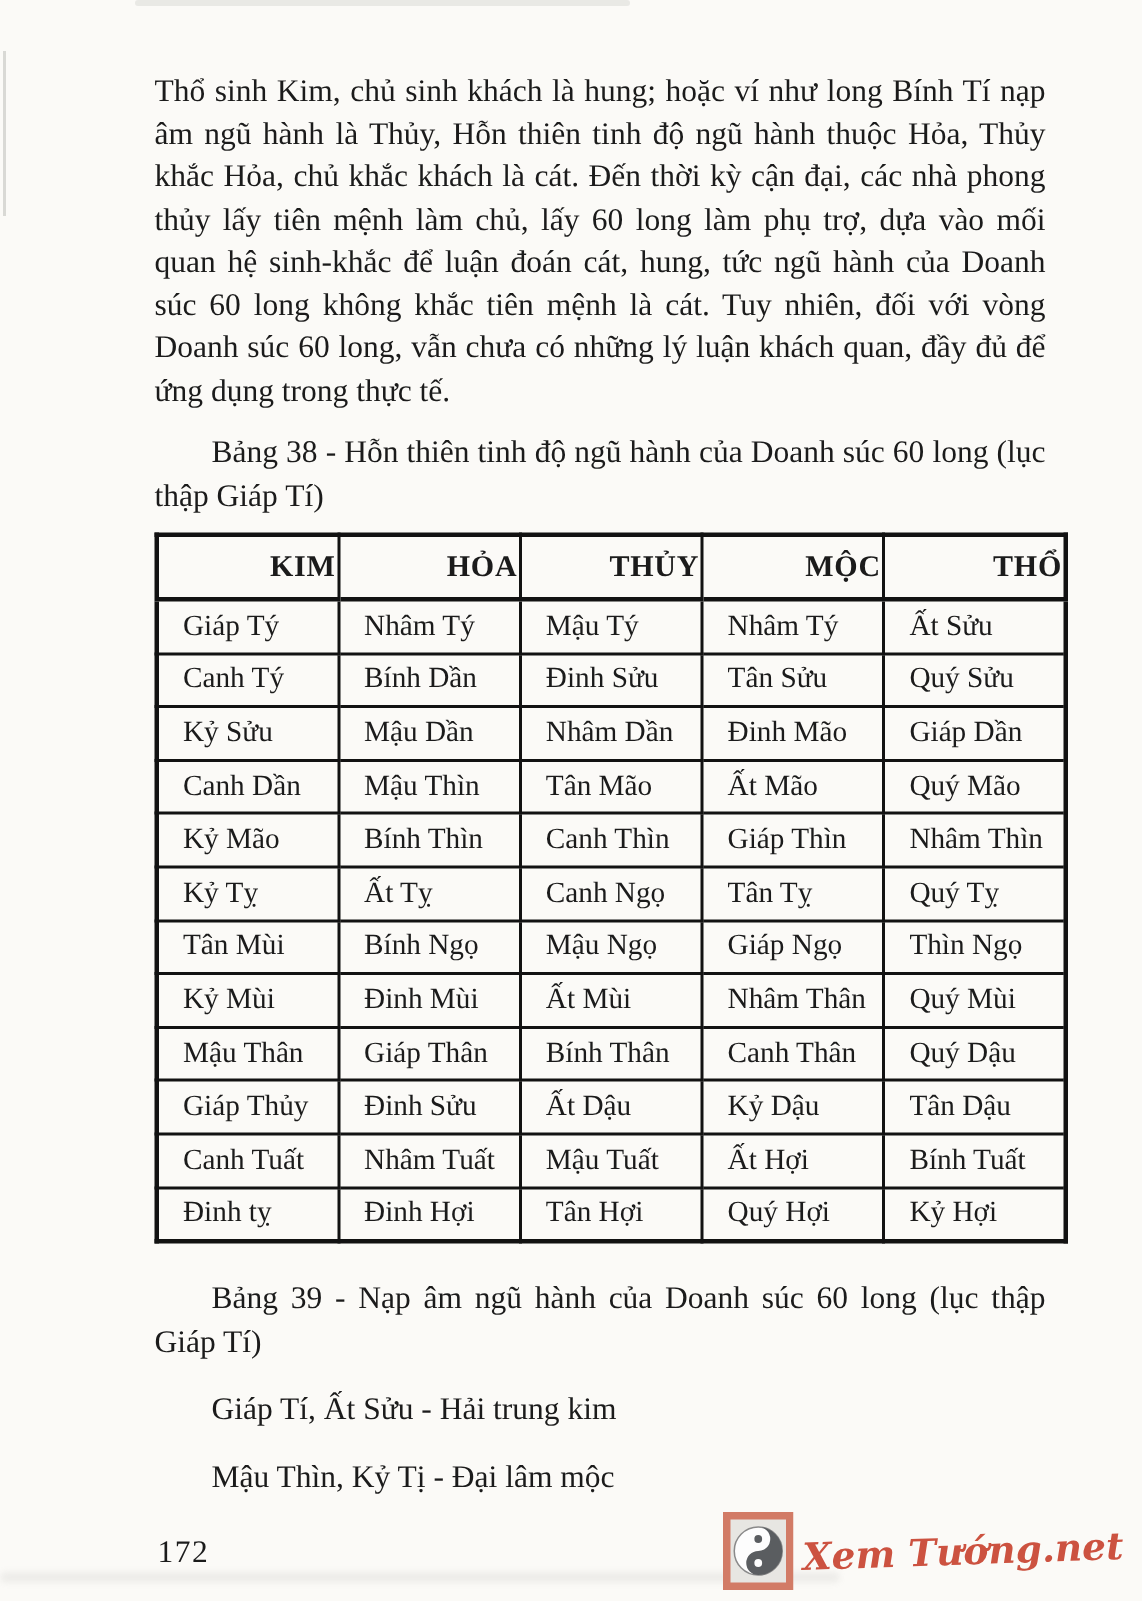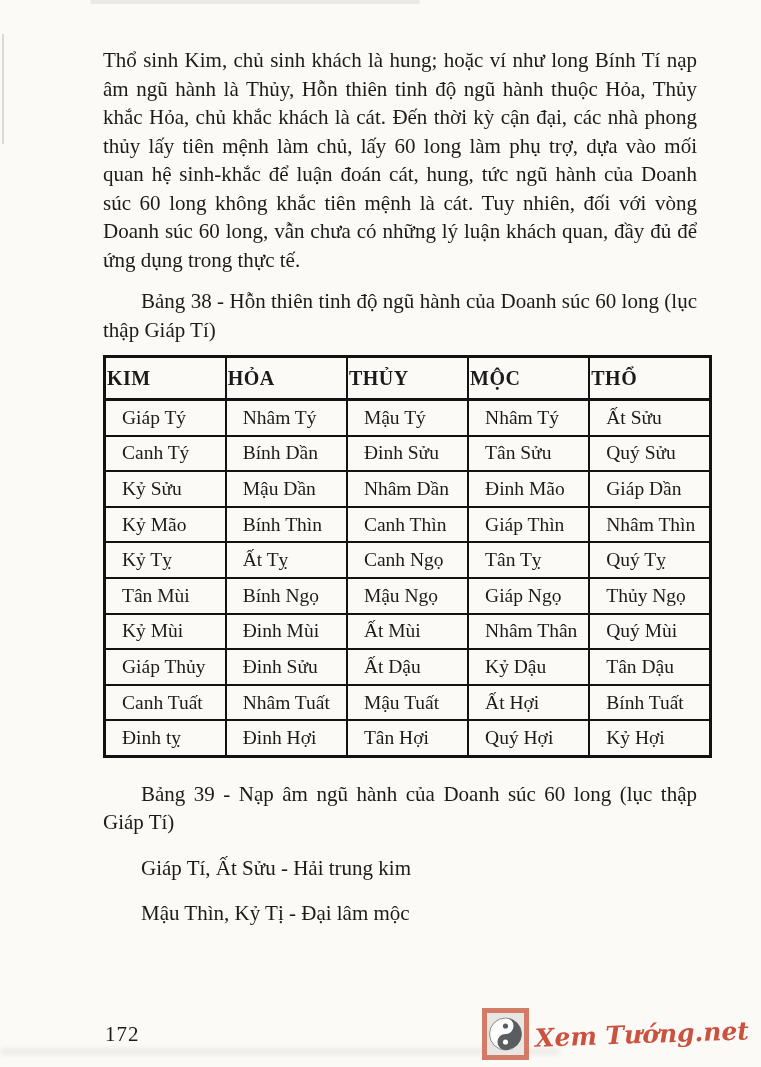--- a/index.html
+++ b/index.html
@@ -33,21 +33,21 @@
     border-collapse:collapse;
     border:3px solid #121212;
     table-layout:fixed;
   }
   table.hanh-table th{
     border:2px solid #121212;
     border-bottom:3px solid #121212;
     height:38px;
     font-size:20px;
     font-weight:bold;
-    text-align:left;
+    text-align:right;
     letter-spacing:.5px;
   }
   table.hanh-table td{
     border:2px solid #121212;
     height:33.6px;
     font-size:19.5px;
     padding:0 4px 0 16px;
     text-align:left;
     white-space:nowrap;
     overflow:hidden;
@@ -122,46 +122,60 @@
             <td>Quý Sửu</td>
           </tr>
           <tr>
             <td>Kỷ Sửu</td>
             <td>Mậu Dần</td>
             <td>Nhâm Dần</td>
             <td>Đinh Mão</td>
             <td>Giáp Dần</td>
           </tr>
           <tr>
+            <td>Canh Dần</td>
+            <td>Mậu Thìn</td>
+            <td>Tân Mão</td>
+            <td>Ất Mão</td>
+            <td>Quý Mão</td>
+          </tr>
+          <tr>
             <td>Kỷ Mão</td>
             <td>Bính Thìn</td>
             <td>Canh Thìn</td>
             <td>Giáp Thìn</td>
             <td>Nhâm Thìn</td>
           </tr>
           <tr>
             <td>Kỷ Tỵ</td>
             <td>Ất Tỵ</td>
             <td>Canh Ngọ</td>
             <td>Tân Tỵ</td>
             <td>Quý Tỵ</td>
           </tr>
           <tr>
             <td>Tân Mùi</td>
             <td>Bính Ngọ</td>
             <td>Mậu Ngọ</td>
             <td>Giáp Ngọ</td>
-            <td>Thủy Ngọ</td>
+            <td>Thìn Ngọ</td>
           </tr>
           <tr>
             <td>Kỷ Mùi</td>
             <td>Đinh Mùi</td>
             <td>Ất Mùi</td>
             <td>Nhâm Thân</td>
             <td>Quý Mùi</td>
+          </tr>
+          <tr>
+            <td>Mậu Thân</td>
+            <td>Giáp Thân</td>
+            <td>Bính Thân</td>
+            <td>Canh Thân</td>
+            <td>Quý Dậu</td>
           </tr>
           <tr>
             <td>Giáp Thủy</td>
             <td>Đinh Sửu</td>
             <td>Ất Dậu</td>
             <td>Kỷ Dậu</td>
             <td>Tân Dậu</td>
           </tr>
           <tr>
             <td>Canh Tuất</td>

